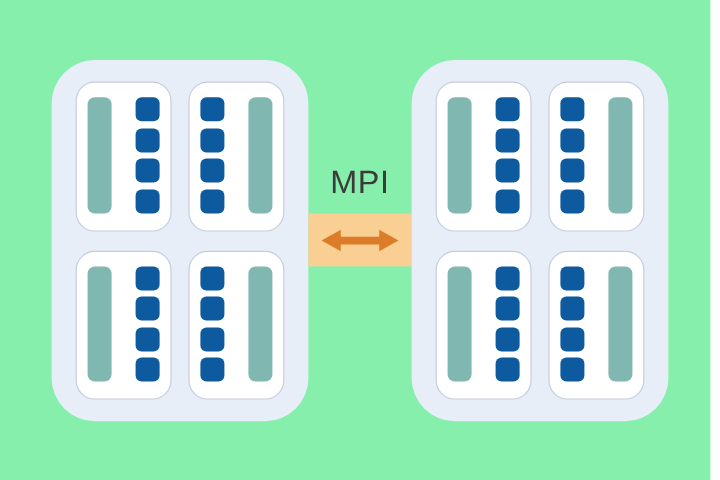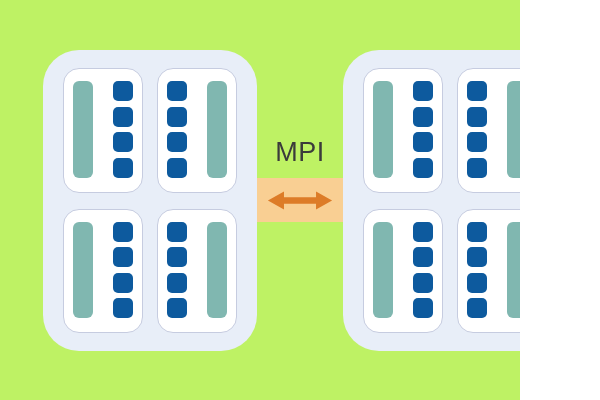--- a/index.html
+++ b/index.html
@@ -3,23 +3,23 @@
 <meta charset="utf-8">
 <style>
   html, body {
     margin: 0;
     padding: 0;
     background: #ffffff;
     font-family: "Liberation Sans", sans-serif;
   }
   #canvas {
     position: relative;
-    width: 520px;
+    width: 592px;
     height: 400px;
-    background: #bef264;
+    background: #86efac;
     overflow: hidden;
   }
   .node {
     position: absolute;
     top: 50px;
     width: 214px;
     height: 301px;
     background: var(--node_bg);
     border-radius: 36px;
     box-sizing: border-box;

